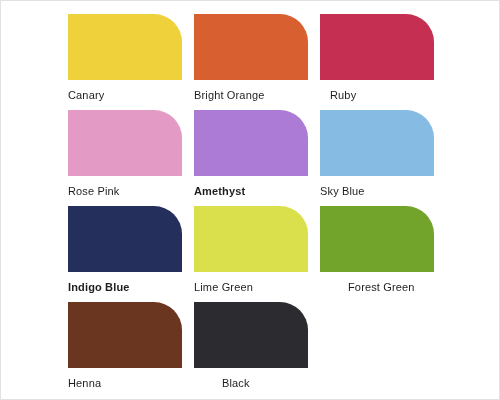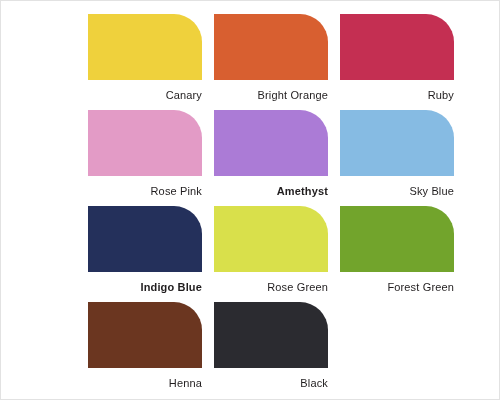--- a/index.html
+++ b/index.html
@@ -26,21 +26,21 @@
   #swatch-grid {
     display: grid;
     grid-template-columns: repeat(3, 114px);
     grid-template-rows: repeat(4, 96px);
     column-gap: 12px;
     row-gap: 0px;
   }
   .swatch-cell {
     display: flex;
     flex-direction: column;
-    align-items: flex-end;
+    align-items: flex-start;
     width: 134px;
   }
   .swatch-chip {
     width: 114px;
     height: 66px;
     border-radius: 0 28px 0 0;
     flex: none;
   }
   .swatch-label {
     margin-top: 9px;
@@ -69,41 +69,41 @@
       <div class="swatch-label" style="color: rgb(32, 29, 30);">Bright Orange</div>
     </div>
 
     <div class="swatch-cell">
       <div class="swatch-chip" style="background-color:#c42f52;"></div>
       <div class="swatch-label" style="color: rgb(32, 29, 30); margin-left: 10px;">Ruby</div>
     </div>
 
     <div class="swatch-cell">
       <div class="swatch-chip" style="background-color:#e39bc6;"></div>
-      <div class="swatch-label" style="color: rgb(32, 29, 30); margin-left: 44px;">Rose Pink</div>
+      <div class="swatch-label" style="color: rgb(32, 29, 30);">Rose Pink</div>
     </div>
 
     <div class="swatch-cell">
       <div class="swatch-chip" style="background-color:#ab7bd6;"></div>
       <div class="swatch-label" style="color: rgb(32, 29, 30); font-weight: bold;">Amethyst</div>
     </div>
 
     <div class="swatch-cell">
       <div class="swatch-chip" style="background-color:#86bbe3;"></div>
       <div class="swatch-label" style="color: rgb(32, 29, 30);">Sky Blue</div>
     </div>
 
     <div class="swatch-cell">
       <div class="swatch-chip" style="background-color:#24305b;"></div>
       <div class="swatch-label" style="color: rgb(32, 29, 30); font-weight: bold;">Indigo Blue</div>
     </div>
 
     <div class="swatch-cell">
       <div class="swatch-chip" style="background-color:#d9e04b;"></div>
-      <div class="swatch-label" style="color: rgb(32, 29, 30);">Rose Green</div>
+      <div class="swatch-label" style="color: rgb(32, 29, 30);">Lime Green</div>
     </div>
 
     <div class="swatch-cell">
       <div class="swatch-chip" style="background-color:#72a42c;"></div>
       <div class="swatch-label" style="color: rgb(32, 29, 30); padding-left: 28px;">Forest Green</div>
     </div>
 
     <div class="swatch-cell">
       <div class="swatch-chip" style="background-color:#6b3620;"></div>
       <div class="swatch-label" style="color: rgb(32, 29, 30);">Henna</div>

